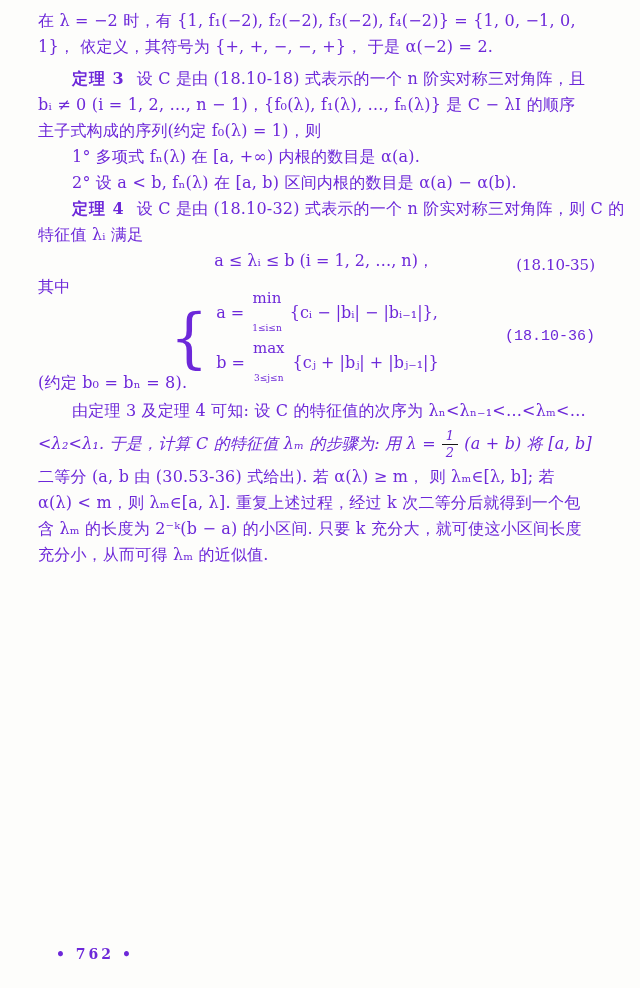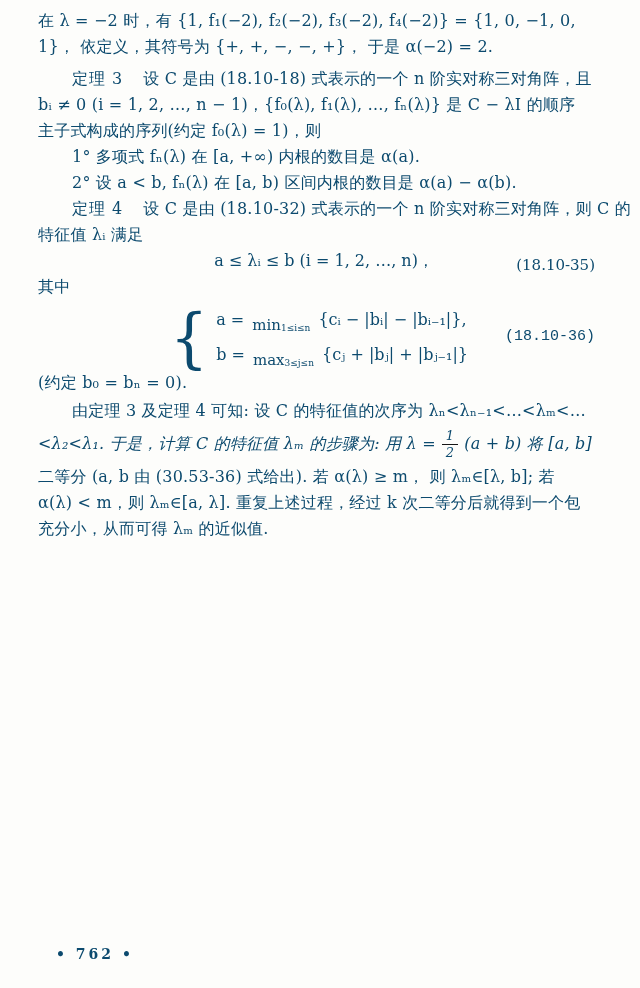--- a/index.html
+++ b/index.html
@@ -5,38 +5,38 @@
   html, body {
     margin: 0; padding: 0;
     width: 640px; height: 988px;
     background: #fcfcfa;
     overflow: hidden;
   }
   .page {
     position: relative;
     width: 640px; height: 988px;
     background: #fdfdfb;
-    color: #0c4a6e;
+    color: #6d28d9;
     font-family: "DejaVu Serif", "DejaVu Sans", "Liberation Serif", serif;
     overflow: hidden;
   }
   .content {
     position: absolute;
     left: 38px; right: 30px; top: 8px;
   }
   .ln {
     font-size: 16px;
     line-height: 26px;
     white-space: nowrap;
     letter-spacing: 0.2px;
   }
   .indent { padding-left: 34px; }
   .thm-label {
-    font-weight: 400;
-    margin-right: 20px;
+    font-weight: 700;
+    margin-right: 12px;
     letter-spacing: 1px;
   }
   .gap-top-sm { margin-top: 6px; }
   .gap-top-xs { margin-top: 2px; }
 
   
   .eq-display {
     position: relative;
     height: 26px;
     line-height: 26px;
@@ -62,22 +62,22 @@
     font-size: 60px;
     line-height: 60px;
     font-weight: 400;
     margin-right: 8px;
     transform: scaleY(1.08);
   }
   .eq-rows { display: flex; flex-direction: column; gap: 8px; }
   .eq-row { display: flex; align-items: center; gap: 8px; font-size: 16px; }
   .limop {
     display: inline-flex;
-    flex-direction: row;
-    align-items: flex-end;
+    flex-direction: column;
+    align-items: center;
     line-height: 1;
   }
   .limop .op { font-size: 15px; }
   .limop .lim { font-size: 9px; margin-top: 18px; letter-spacing: 0; }
   .eq-system .eq-tag { top: 50%; margin-top: -10px; height: 20px; line-height: 20px; font-family: Liberation Mono, monospace; }
 
   
   .frac-line {
     display: flex;
     align-items: center;
@@ -152,33 +152,34 @@
           <span class="limop">
             <span class="op">max</span>
             <span class="lim">3≤j≤n</span>
           </span>
           <span>{cⱼ + |bⱼ| + |bⱼ₋₁|}</span>
         </span>
       </span>
       <span class="eq-tag">(18.10-36)</span>
     </div>
 
-    <div class="ln">(约定 b₀ = bₙ = 0).</div>
+    <div class="ln">(约定 b₀ = bₙ = 8).</div>
 
     <div class="ln indent gap-top-xs">由定理 3 及定理 4 可知: 设 C 的特征值的次序为 λₙ&lt;λₙ₋₁&lt;…&lt;λₘ&lt;…</div>
 
     <div class="frac-line">
       <span>&lt;λ₂&lt;λ₁. 于是，计算 C 的特征值 λₘ 的步骤为: 用 λ =</span>
       <span class="frac">
         <span class="num">1</span>
         <span class="den">2</span>
       </span>
       <span>(a + b) 将 [a, b]</span>
     </div>
 
     <div class="ln">二等分 (a, b 由 (30.53-36) 式给出). 若 α(λ) ≥ m， 则 λₘ∈[λ, b]; 若</div>
     <div class="ln">α(λ) &lt; m，则 λₘ∈[a, λ]. 重复上述过程，经过 k 次二等分后就得到一个包</div>
+    <div class="ln">含 λₘ 的长度为 2⁻ᵏ(b − a) 的小区间. 只要 k 充分大，就可使这小区间长度</div>
     <div class="ln">充分小，从而可得 λₘ 的近似值.</div>
 
   </div>
 
   <div class="page-number">• 762 •</div>
 </div>
 
 </body></html>

